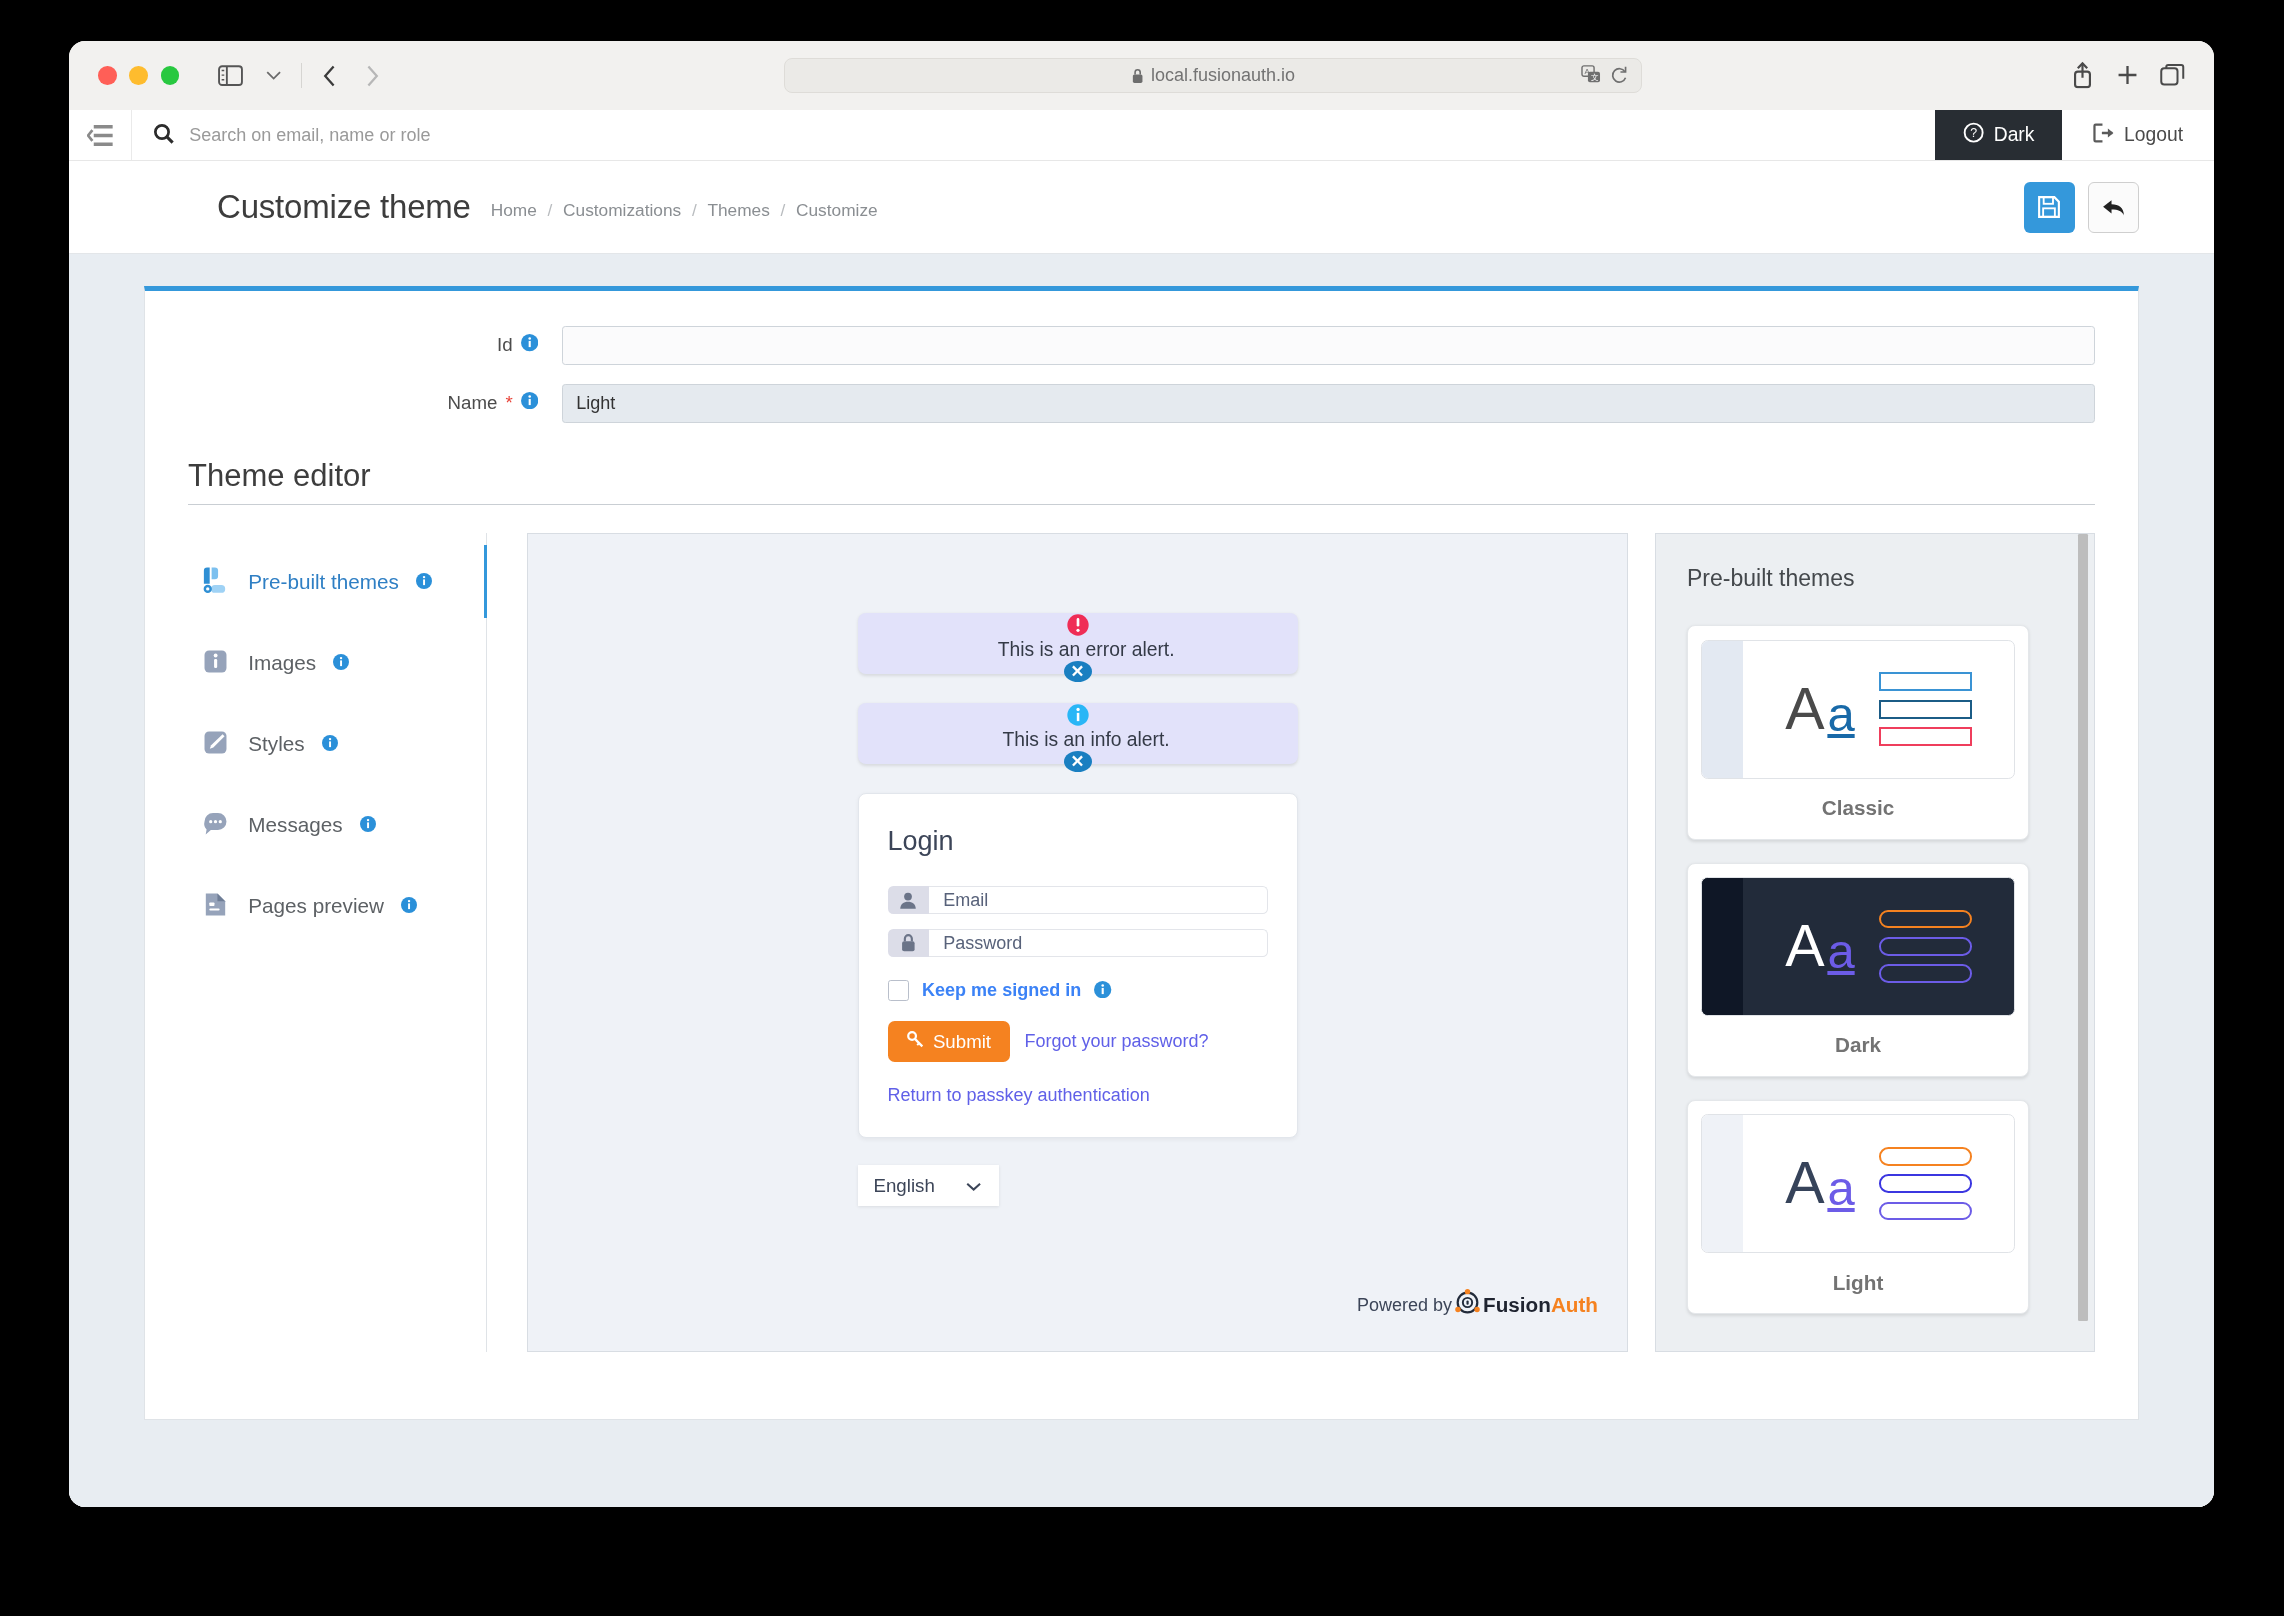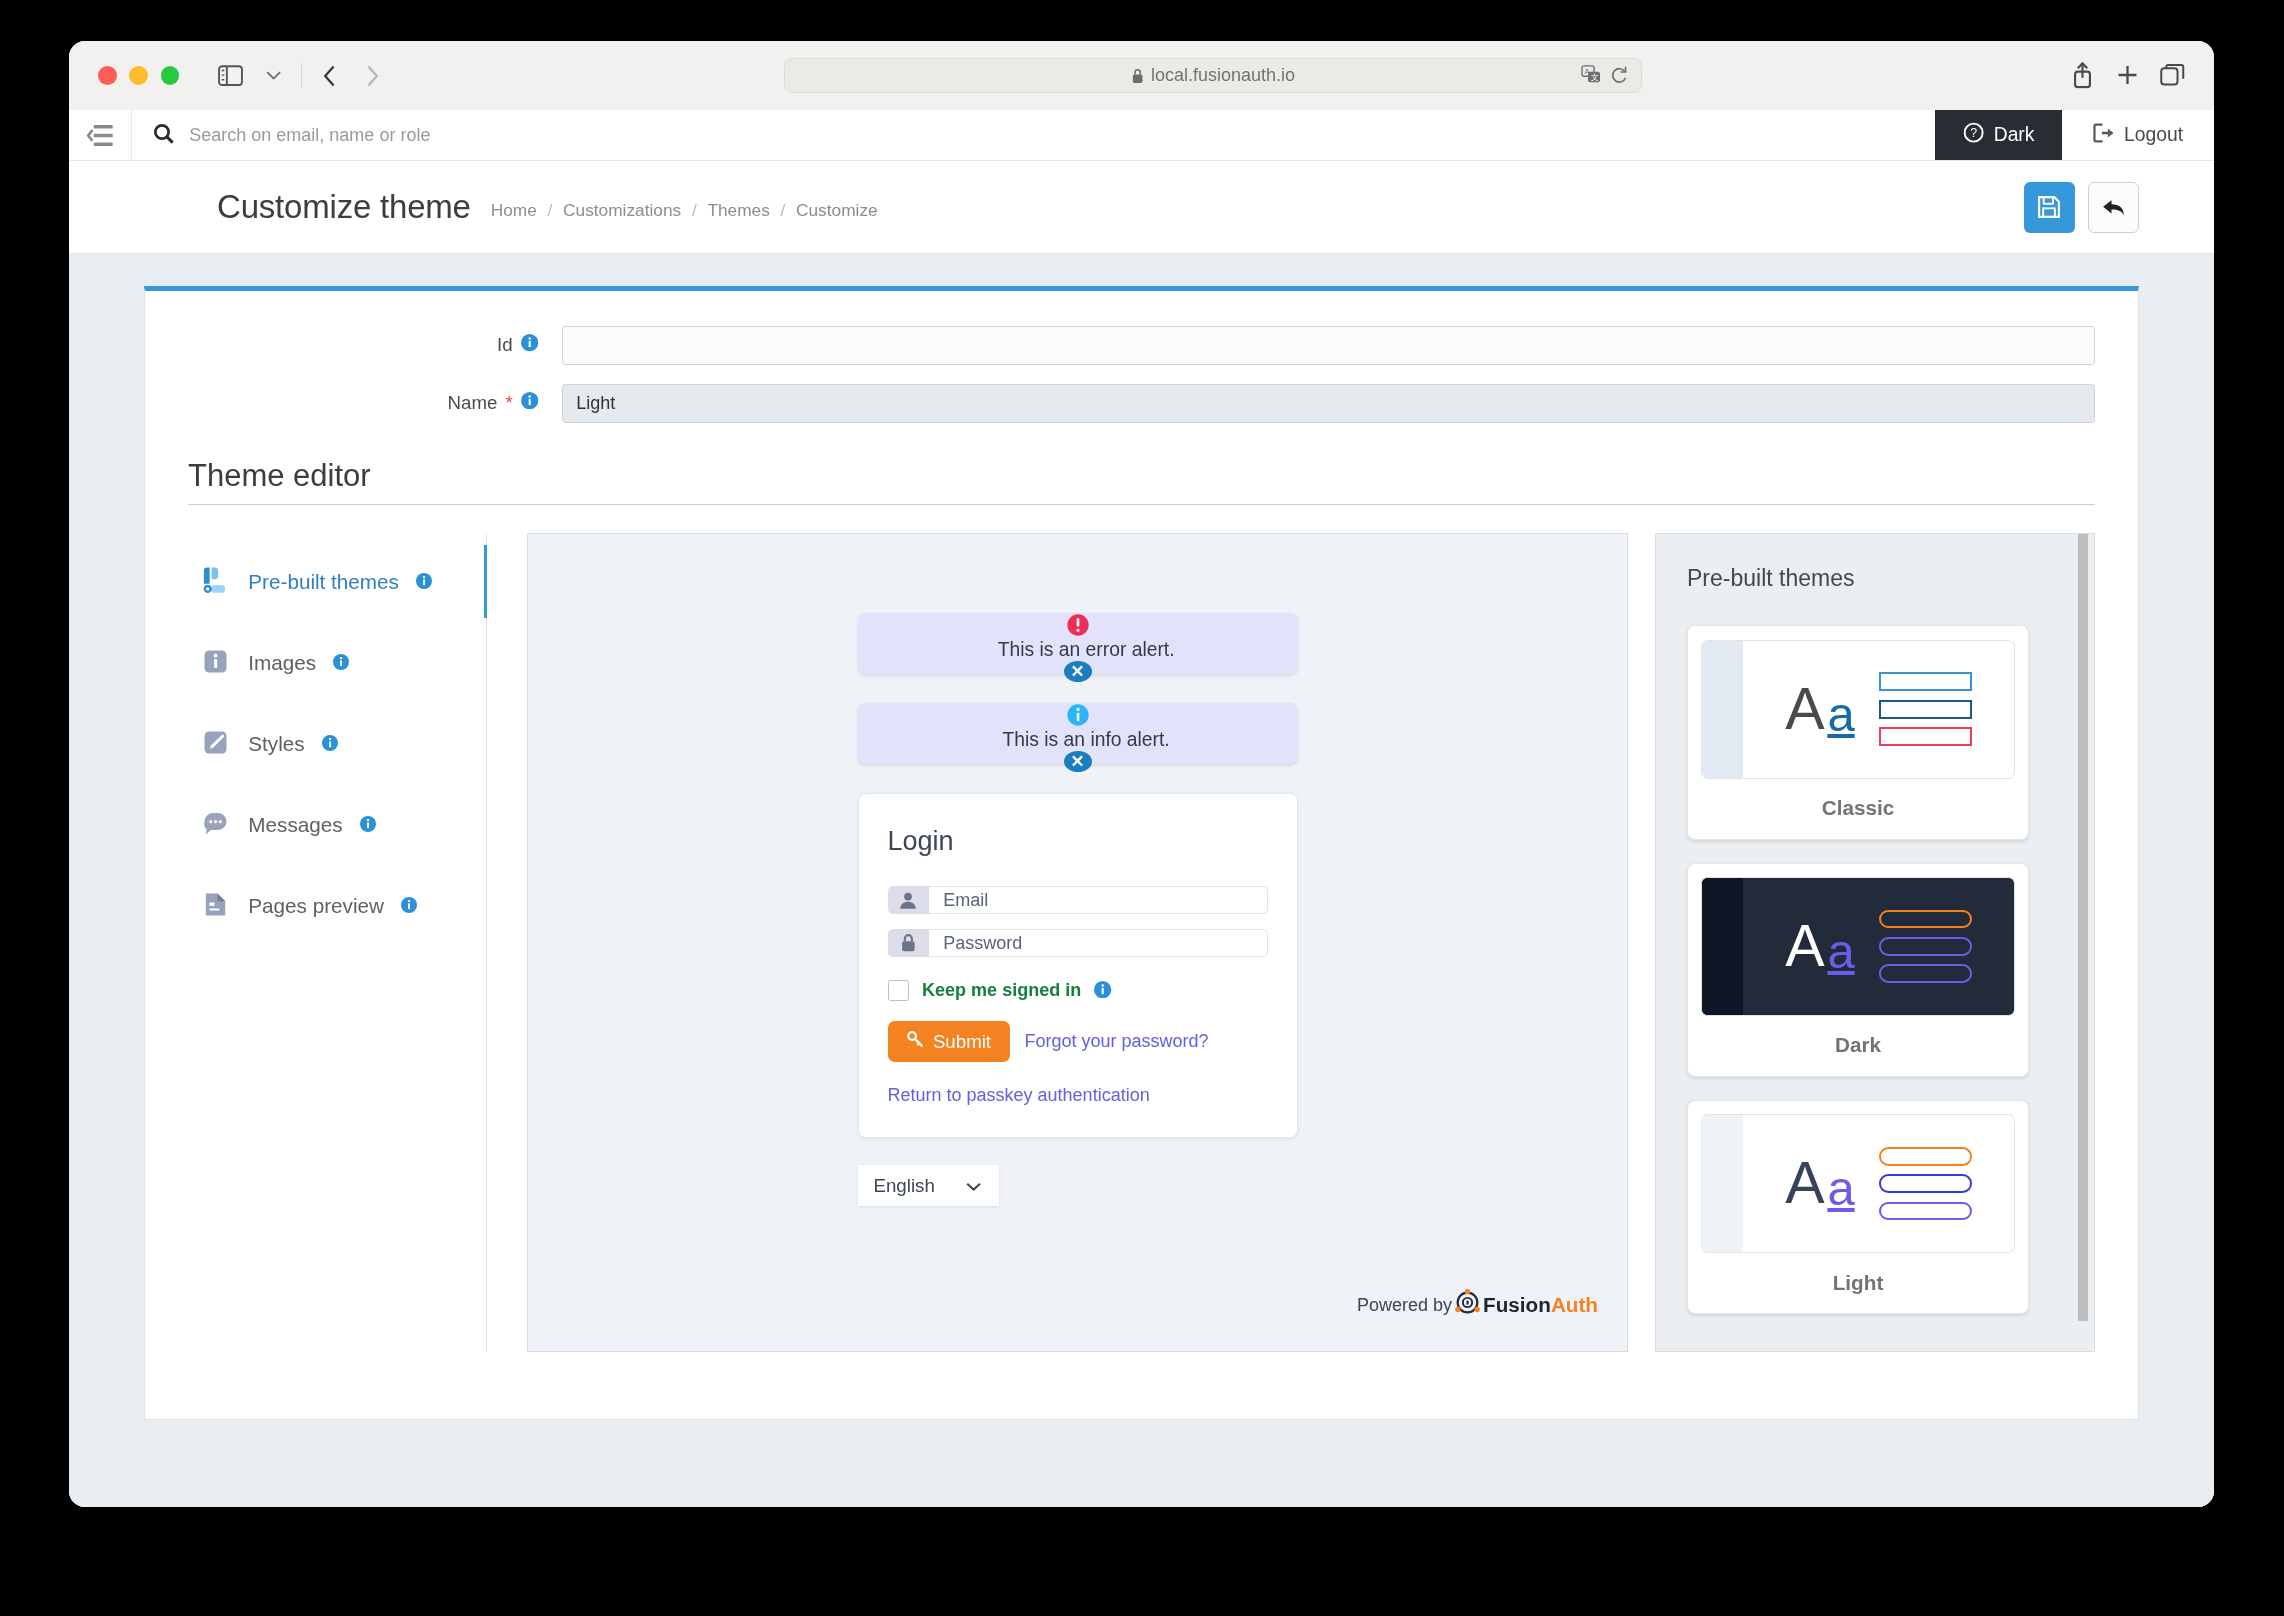--- a/index.html
+++ b/index.html
@@ -204,21 +204,21 @@
     border-radius: 0 5.3px 5.3px 0;
     font-family: inherit; font-size: 18px; color: #3c4558;
     padding: 0 14.7px; outline: none;
   }
   .field-input::placeholder { color: #58627a; }
   .keepme { display: flex; align-items: center; gap: 13.3px; margin: 23px 0 20px 0; }
   .checkbox {
     width: 21.3px; height: 21.3px; border: 1px solid #b9bfcb;
     border-radius: 2.7px; background: #fff;
   }
-  .keepme-label { font-size: 18px; font-weight: bold; color: #15803d; }
+  .keepme-label { font-size: 18px; font-weight: bold; color: #3b82f6; }
   .submit-row { display: flex; align-items: center; gap: 14.7px; }
   .submit-btn {
     background: #f58220; color: #fff;
     border: none; border-radius: 6.7px;
     height: 41px; padding: 0 18.7px;
     font-family: inherit; font-size: 18.7px;
     display: flex; align-items: center; gap: 8px;
   }
   .link { color: #6060e8; font-size: 18px; text-decoration: none; }
   .passkey-link { display: block; margin-top: 23px; }

